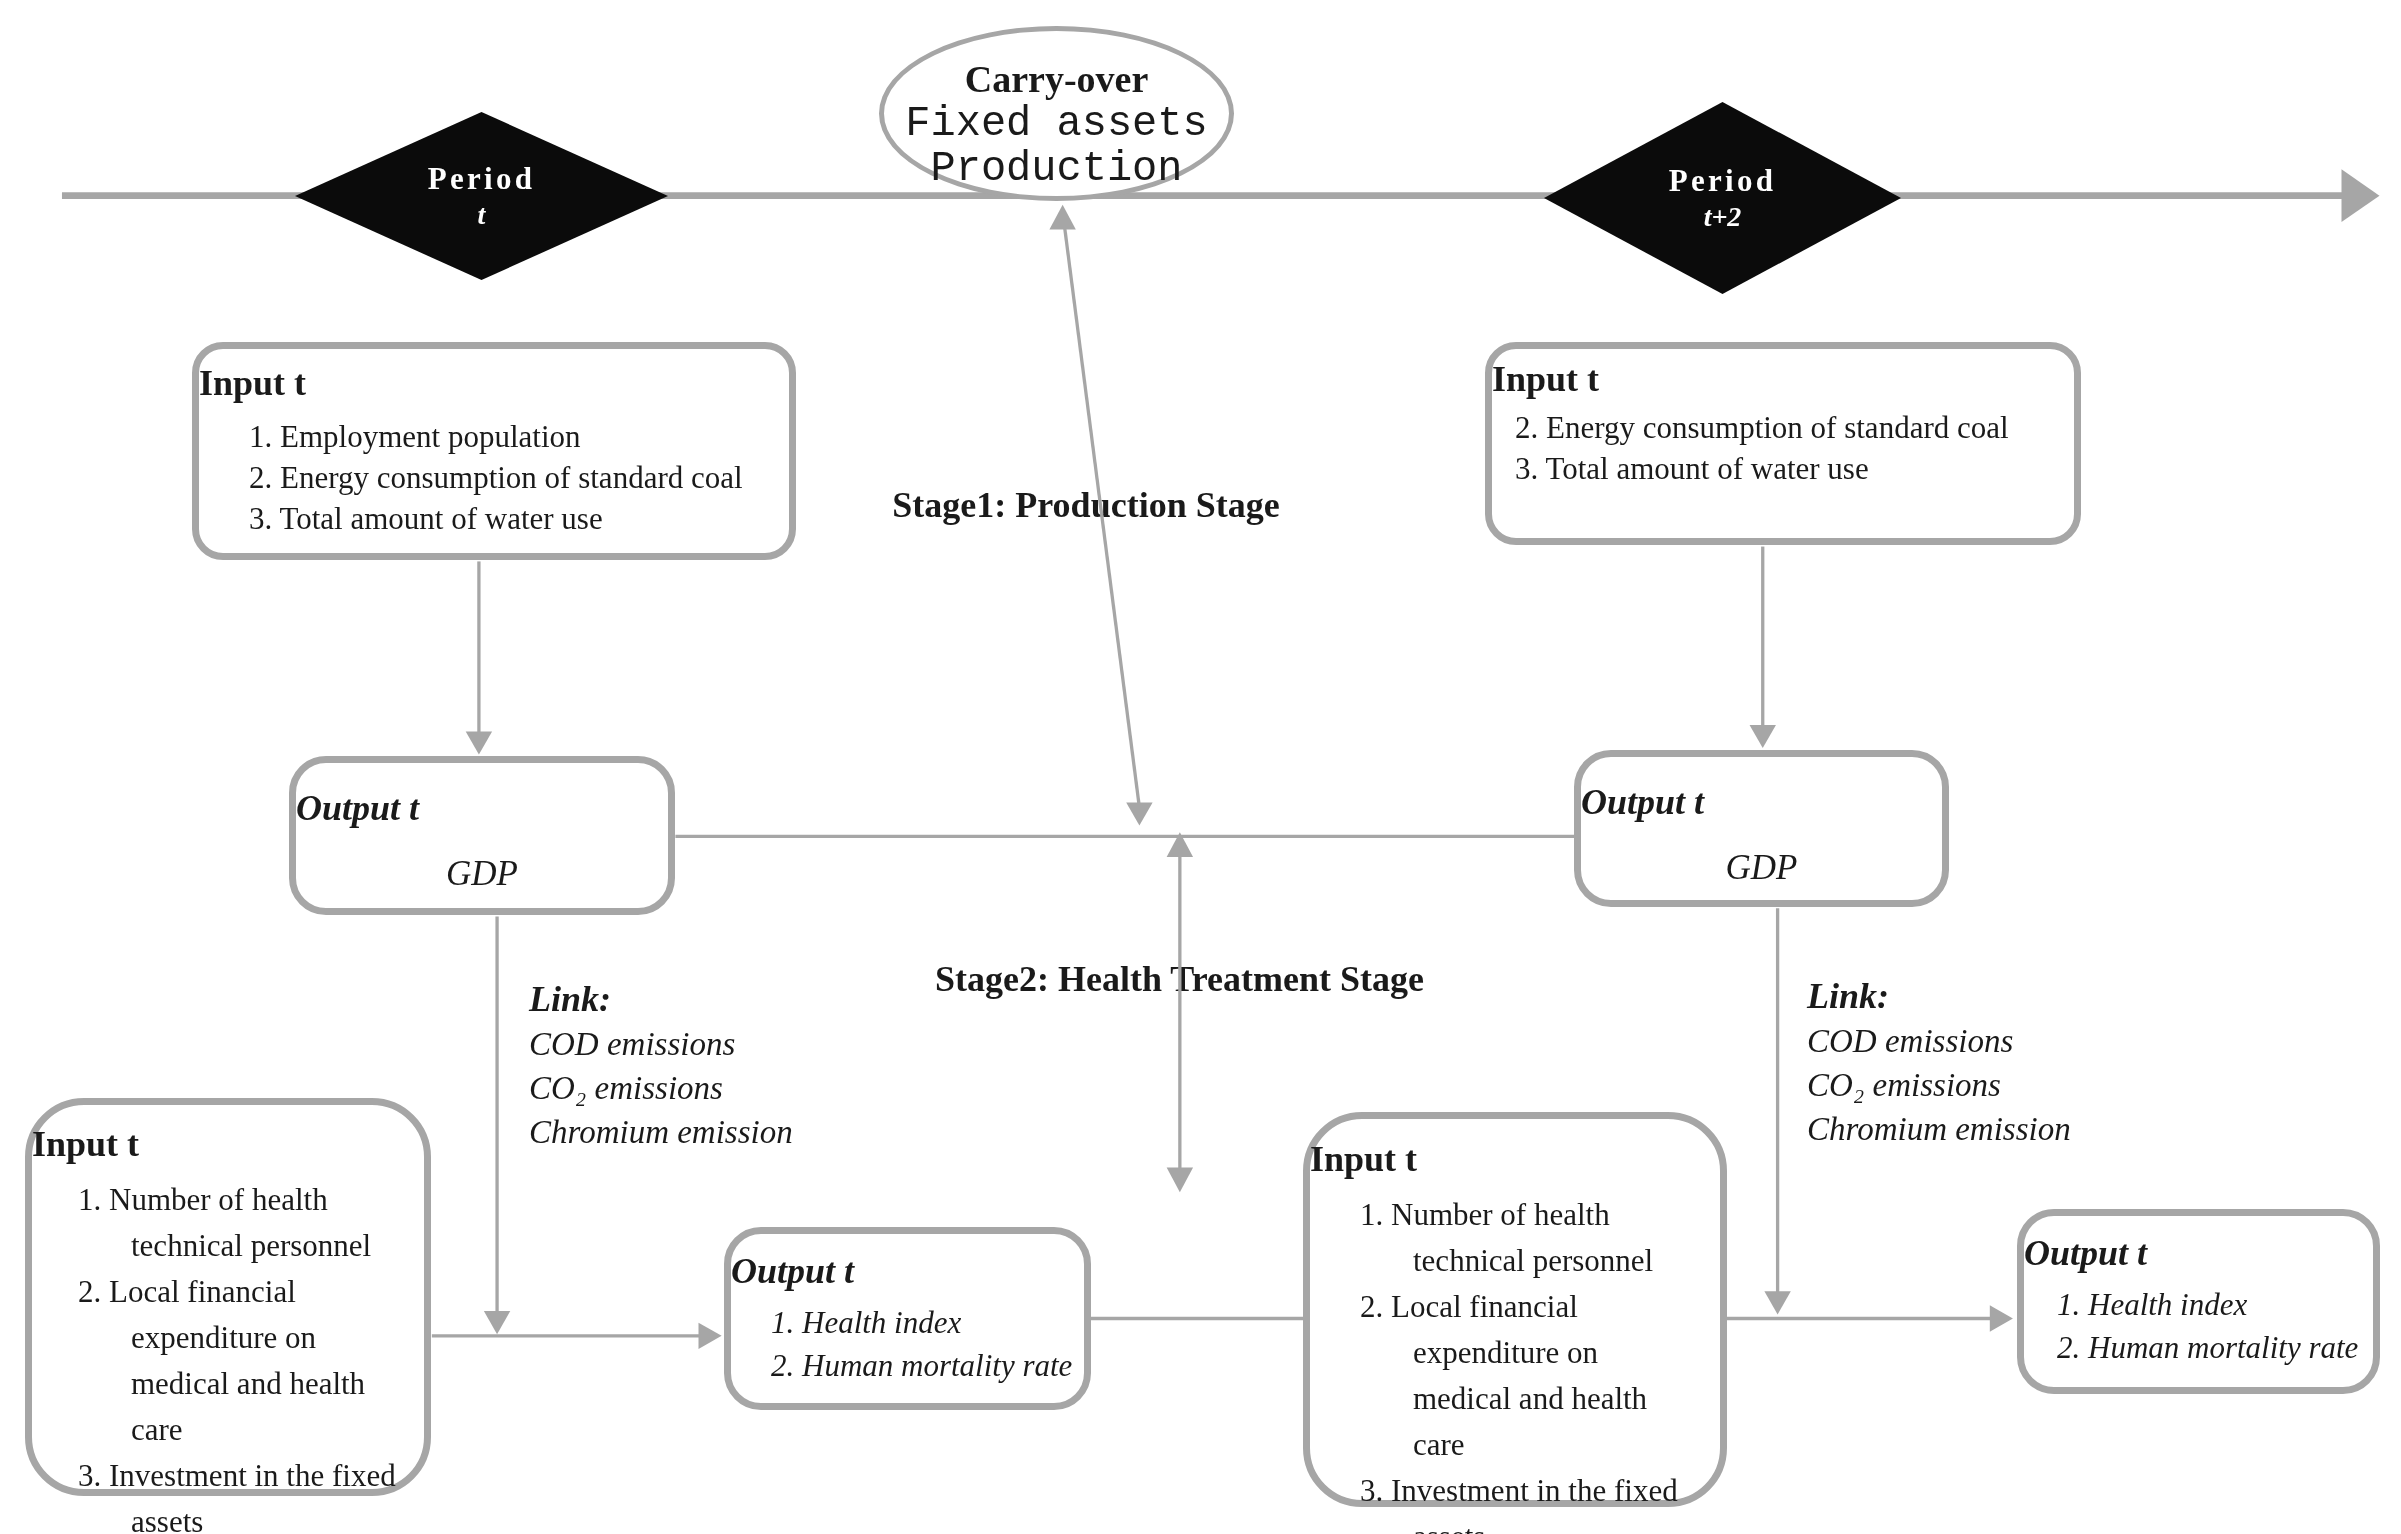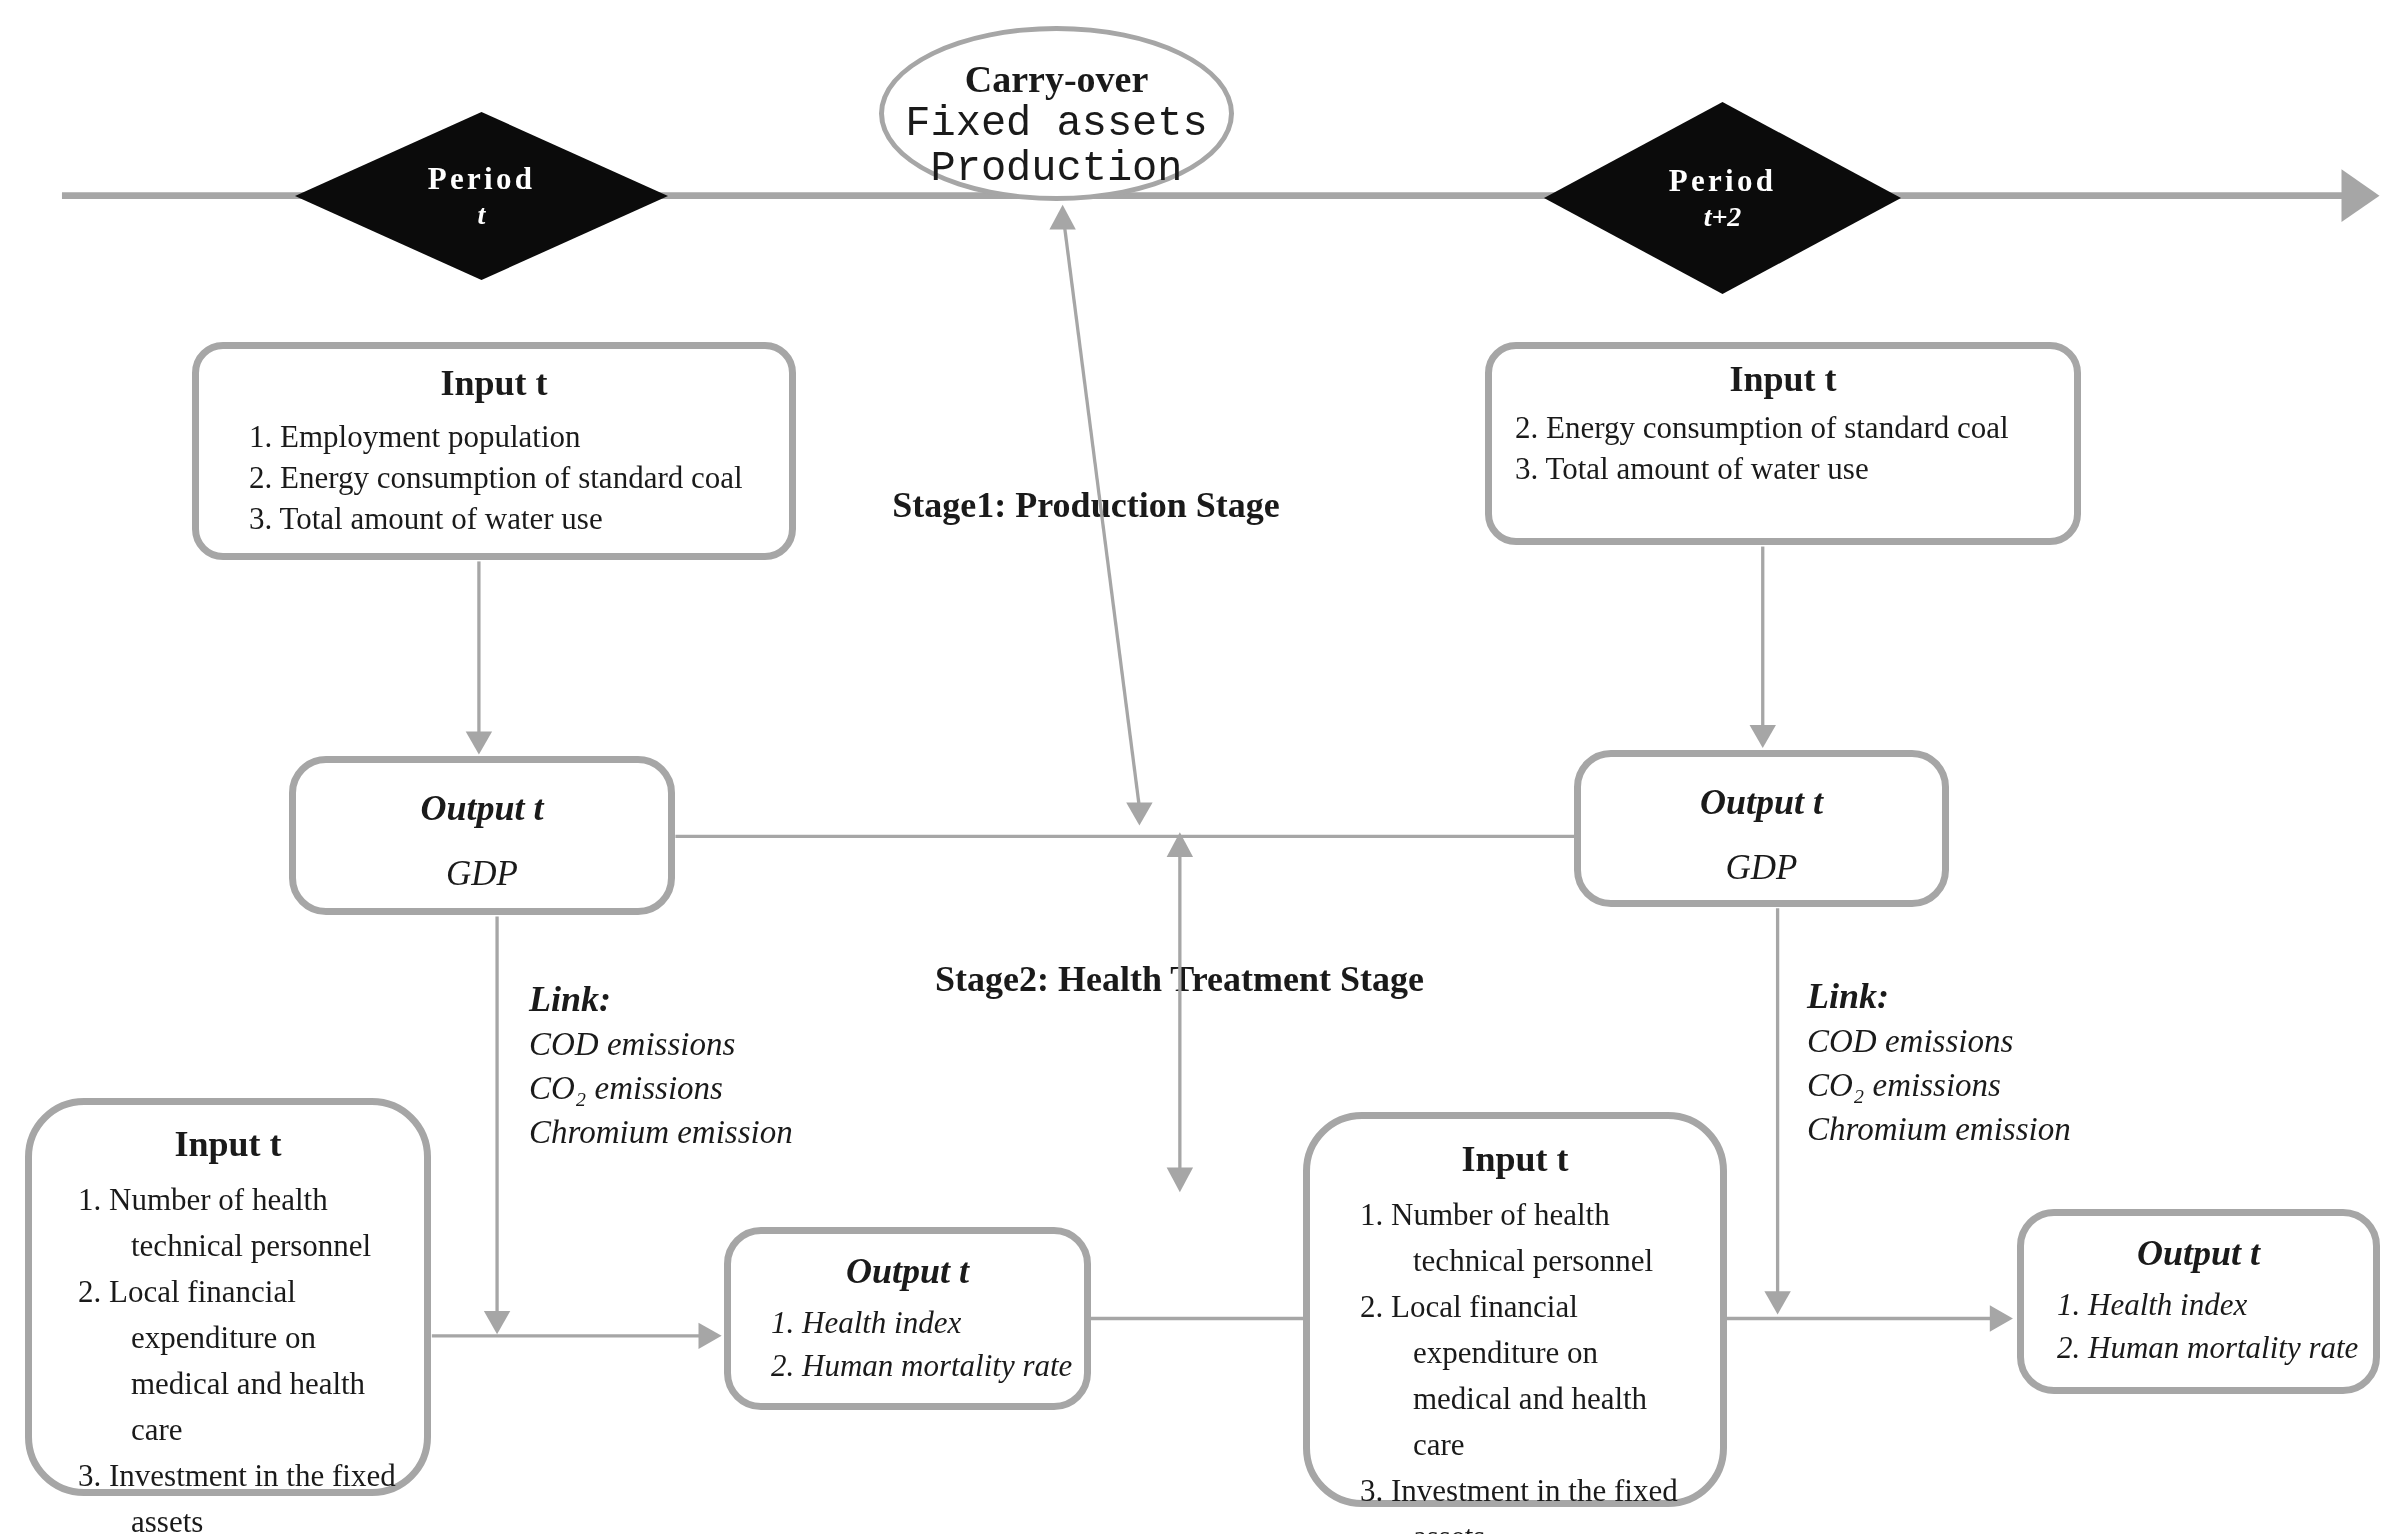--- a/index.html
+++ b/index.html
@@ -8,21 +8,21 @@
     font-family:"Liberation Serif",serif;color:#1a1a1a;overflow:hidden;
   }
   
   #connector-layer{position:absolute;left:0;top:0;z-index:1;pointer-events:none;}
   
   .box{
     position:absolute;background:#ffffff;border:7.4px solid #a6a6a6;
     box-sizing:border-box;z-index:2;
   }
   .r38{border-radius:31px;} .r45{border-radius:37px;font-style:italic;} .r72{border-radius:59px;}
-  .box-title{font-weight:bold;font-size:36px;text-align:center;line-height:1.25;}
+  .box-title{font-weight:bold;font-size:36px;text-align:left;line-height:1.25;}
   .items{font-size:31px;line-height:41px;}
   .items-lg{font-size:31px;line-height:46px;}
   .hang{padding-left:53px;text-indent:-53px;}
   .gdp{font-size:35px;text-align:center;margin-top:23px;}
   
   .ellipse{
     position:absolute;background:#ffffff;border:5.8px solid #a6a6a6;border-radius:50%;
     display:flex;flex-direction:column;align-items:center;justify-content:center;
     box-sizing:border-box;z-index:2;line-height:45px;
   }

